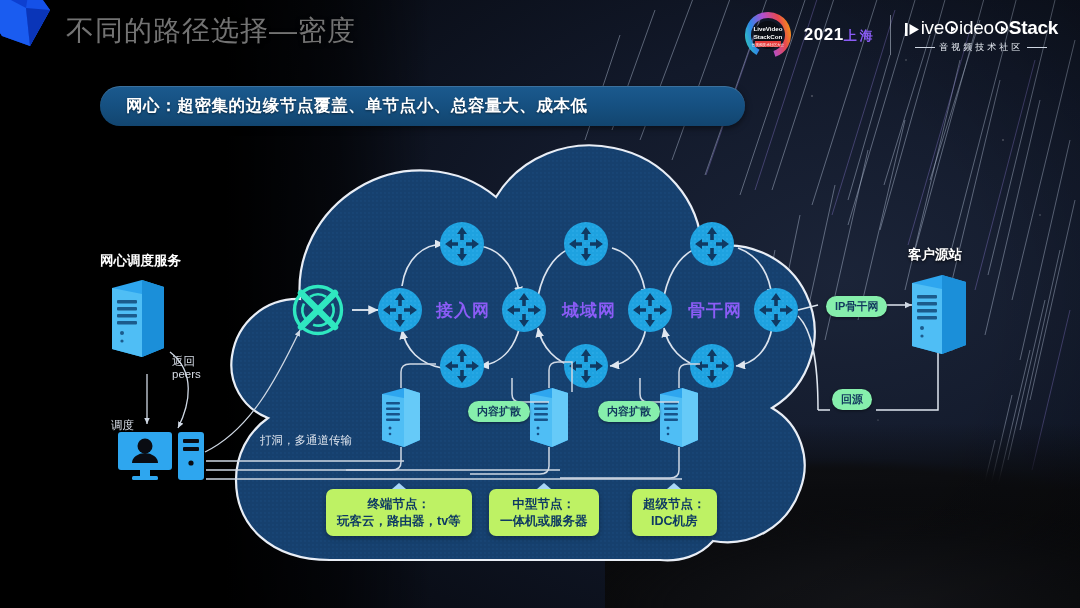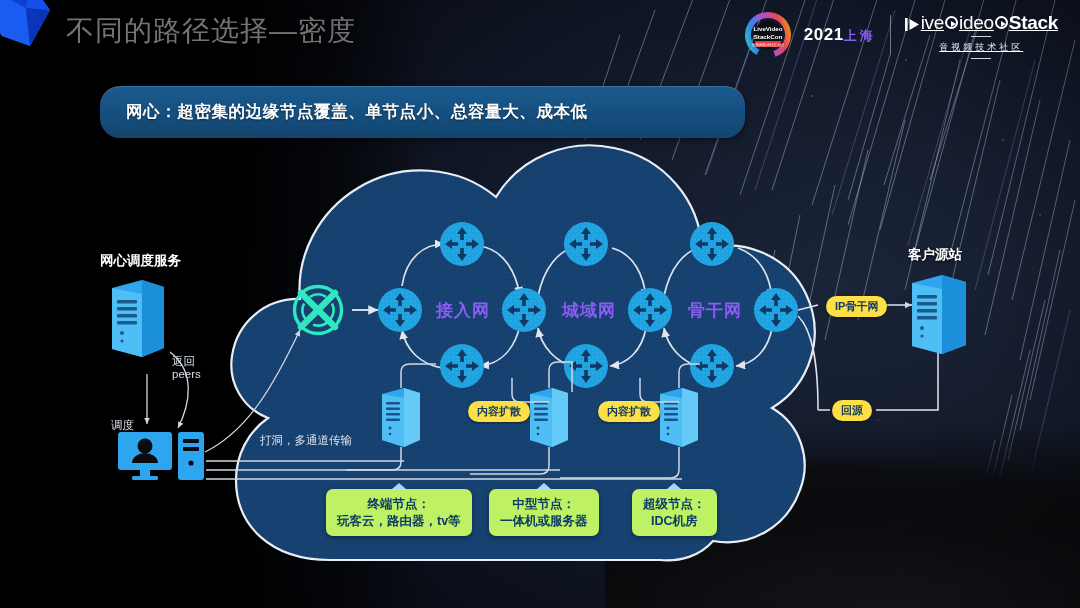--- a/index.html
+++ b/index.html
@@ -49,33 +49,33 @@
     text-shadow:0 1px 4px rgba(0,0,0,.8);
   }
 
   
   .logo-wrap { position:absolute; right:22px; top:10px; z-index:5; display:flex; align-items:center; gap:11px; }
   .logo-ring { width:50px; height:50px; position:relative; flex:0 0 auto; }
   .logo-year { display:flex; flex-direction:row; align-items:center; line-height:1.05; }
   .logo-year .yr { font-size:17px; font-weight:bold; color:#fff; letter-spacing:.5px; }
   .logo-year .city { font-size:13px; font-weight:bold; color:#8b5cf6; letter-spacing:3px; margin-top:1px; }
   .logo-sep { width:1px; height:40px; background:rgba(190,200,215,.55); margin:0 3px; }
-  .logo-right { display:flex; flex-direction:column; align-items:center;text-decoration:underline; }
+  .logo-right { display:flex; flex-direction:column; align-items:center; }
   .lvs { display:flex; align-items:center; font-size:19px; font-weight:bold; letter-spacing:-.3px; color:#fff; }
   .lvs .play { display:inline-block; width:15px; height:15px; margin-right:1px; position:relative; }
   .lvs .dot-play { display:inline-block; width:13px; height:13px; border-radius:50%; border:2px solid #fff; position:relative; margin:0 1px; }
   .lvs .dot-play::after { content:""; position:absolute; left:4px; top:2.5px; border-left:5px solid #fff; border-top:3.5px solid transparent; border-bottom:3.5px solid transparent; }
   .lvs .thin { font-weight:400; }
-  .lvs-sub { display:flex; align-items:center; gap:4px; margin-top:2px;flex-direction:column; }
+  .lvs-sub { display:flex; align-items:center; gap:4px; margin-top:2px; }
   .lvs-sub .ln { width:20px; height:1px; background:#cfd6e2; }
   .lvs-sub .tx { font-size:9px; letter-spacing:3px; color:#e6ebf2; }
 
   
   .banner {
-    position:absolute; left:100px; top:86px; width:645px; height:52px; z-index:4;
+    position:absolute; left:100px; top:86px; width:645px; height:40px; z-index:4;
     border-radius:20px;
     background:linear-gradient(180deg,#1b5a8e 0%,#165182 45%,#12456f 100%);
     box-shadow:inset 0 1px 0 rgba(255,255,255,.14), 0 2px 6px rgba(0,0,0,.5);
     display:flex; align-items:center;
   }
   .banner .txt {
     margin-left:26px; font-size:16.5px; font-weight:bold; color:#ffffff; letter-spacing:.6px;
     text-shadow:0 1px 2px rgba(0,0,0,.5);
   }
 
@@ -84,21 +84,21 @@
 
   
   .lbl { position:absolute; z-index:6; white-space:nowrap; }
   .lbl-head { font-size:13.5px; font-weight:bold; color:#ffffff; text-shadow:0 1px 3px rgba(0,0,0,.9); }
   .lbl-small { font-size:11.5px; color:#d8dee8; }
   .lbl-cloudtxt { font-size:11.5px; color:#dbe2ec; }
   .lbl-net { font-size:17px; font-weight:bold; color:#8b5cf6; letter-spacing:1px; }
 
   .pill {
     position:absolute; z-index:7;
-    background:#fde047; color:#123a5e; border-radius:11px;
+    background:#86efac; color:#123a5e; border-radius:11px;
     font-size:11px; font-weight:bold; line-height:1;
     padding:5px 9px 5px; white-space:nowrap;
     box-shadow:0 1px 3px rgba(0,0,0,.45);
   }
 
   .callout {
     position:absolute; z-index:7;
     background:#bef264; color:#0e3a63; border-radius:7px;
     font-size:12.5px; font-weight:bold; text-align:center; line-height:1.32;
     padding:7px 11px; white-space:nowrap;
@@ -526,21 +526,21 @@
 
 <div class="lbl lbl-net" style="left:436px; top:299px;">接入网</div>
 <div class="lbl lbl-net" style="left:562px; top:299px;">城域网</div>
 <div class="lbl lbl-net" style="left:688px; top:299px;">骨干网</div>
 
 <div class="lbl lbl-cloudtxt" style="left:260px; top:433px;">打洞，多通道传输</div>
 
 <div class="pill" style="left:468px; top:401px;">内容扩散</div>
 <div class="pill" style="left:598px; top:401px;">内容扩散</div>
 <div class="pill" style="left:826px; top:296px;">IP骨干网</div>
-<div class="pill" style="left:832px; top:400px;">回源</div>
+<div class="pill" style="left:832px; top:389px;">回源</div>
 
 <div class="lbl lbl-head" style="left:908px; top:246px;">客户源站</div>
 
 <div class="callout" style="left:326px; top:489px;">
   <span>终端节点：</span><br>
   <span>玩客云，路由器，tv等</span>
 </div>
 <div class="callout" style="left:489px; top:489px;">
   <span>中型节点：</span><br>
   <span>一体机或服务器</span>

